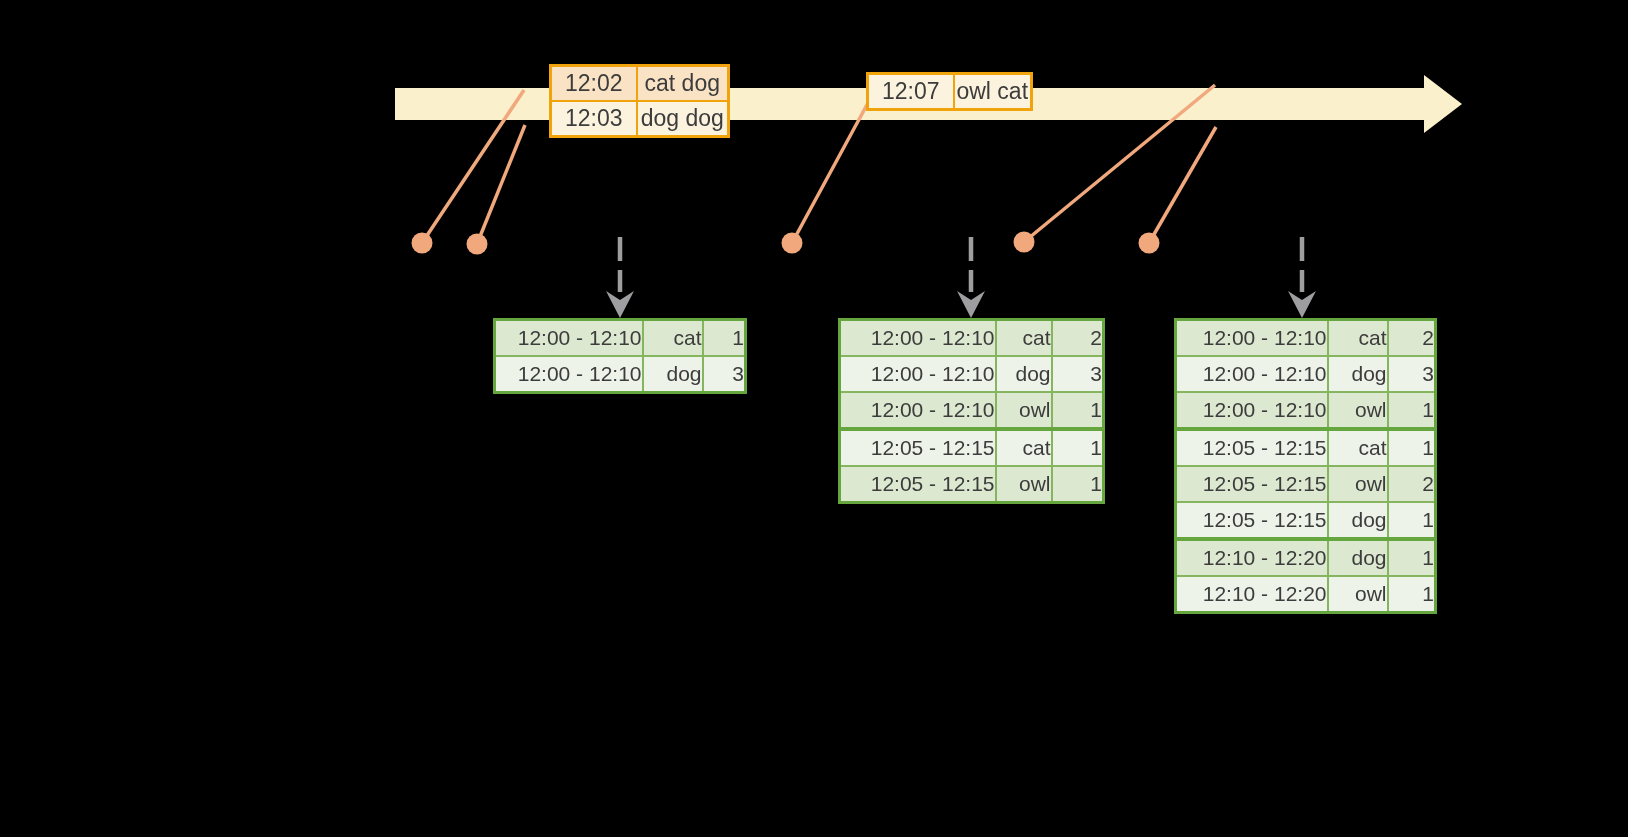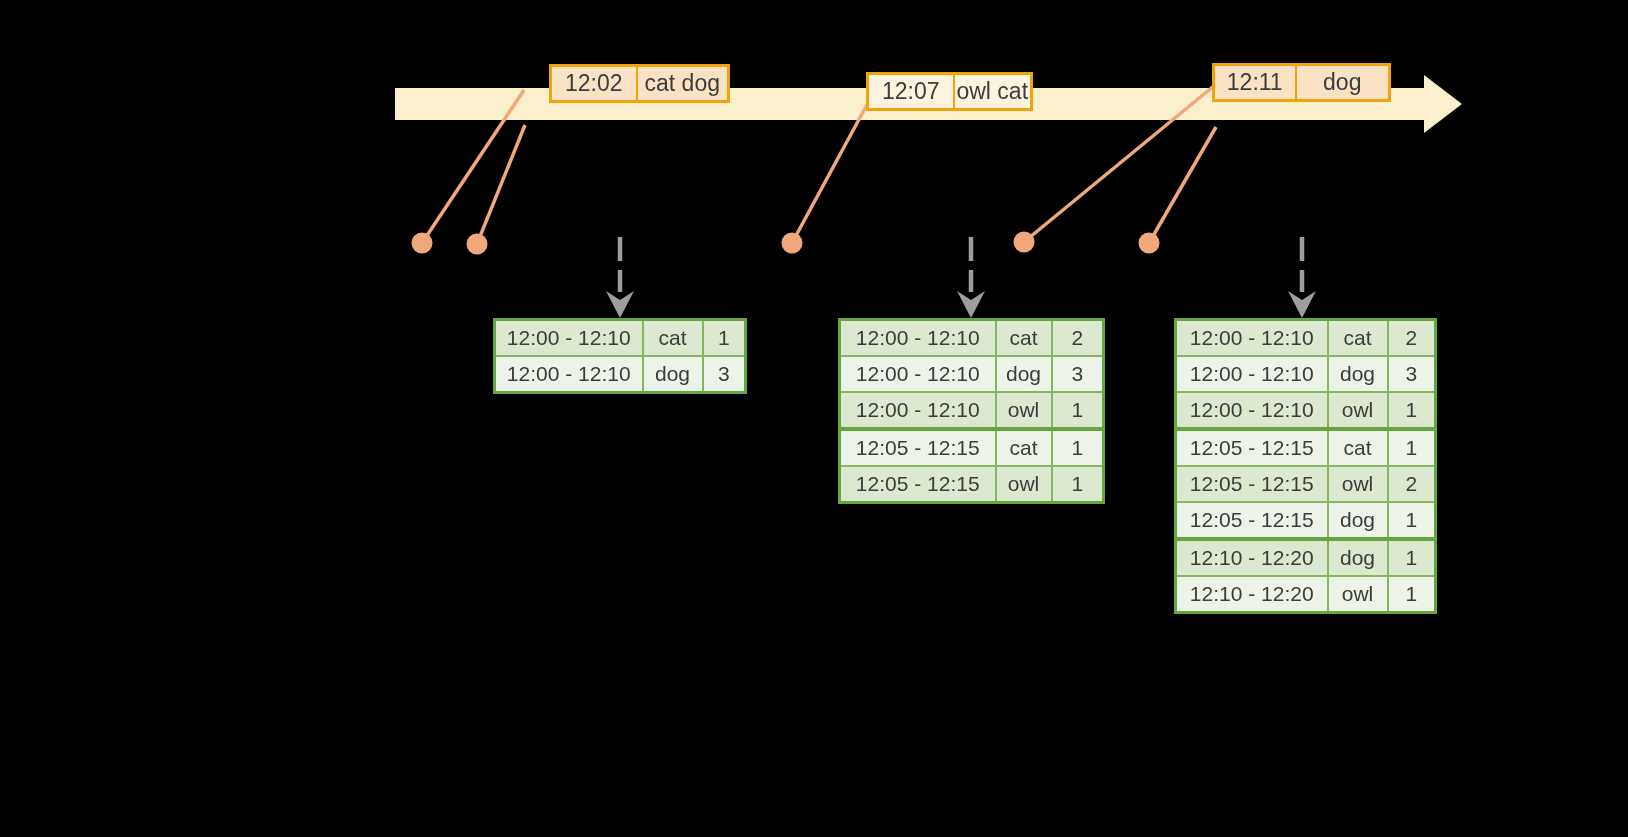--- a/index.html
+++ b/index.html
@@ -18,21 +18,21 @@
   svg.overlay{position:absolute;left:0;top:0;z-index:1;}
   table{position:absolute;border-collapse:collapse;table-layout:fixed;z-index:2;}
   td{padding:0;text-align:center;vertical-align:middle;overflow:hidden;white-space:nowrap;}
   
   .etable{border:3px solid var(--event-border);font-size:23px;}
   .etable td{border:2px solid var(--event-border);height:33px;}
   tr.peach td{background:var(--event-row-dark);}
   tr.cream td{background:var(--event-row-light);}
   
   .rtable{border:3px solid var(--result-border);font-size:21px;}
-  .rtable td{border:2px solid var(--result-border-light);height:34px;}
+  .rtable td{border:2px solid var(--result-border-light);height:34px;text-align:right;}
   tr.dark td{background:var(--result-row-dark);}
   tr.light td{background:var(--result-row-light);}
   tr.group-end td{border-bottom:4px solid var(--result-border);}
 </style>
 </head>
 <body>
 
 <div id="canvas">
 
   <svg class="overlay" width="1628" height="837">
@@ -63,20 +63,24 @@
   <table class="etable" style="left:521px;top:64px;margin-left:28px;">
     <colgroup>
         <col style="width:86px">
         <col style="width:92px">
       </colgroup>
     <tbody>
         <tr class="peach">
       <td>12:02</td>
       <td>cat dog</td>
     </tr>
+    <tr class="cream">
+      <td>12:03</td>
+      <td>dog dog</td>
+    </tr>
   </tbody>
     </table>
 
   <table class="etable" style="left:866px;top:72px;border-radius:11px;">
     <colgroup>
         <col style="width:86px">
         <col style="width:78px">
       </colgroup>
     <tbody>
         <tr class="cream">
@@ -85,24 +89,20 @@
     </tr>
   </tbody>
     </table>
 
   <table class="etable" style="left:1212px;top:63px;">
     <colgroup>
         <col style="width:82px">
         <col style="width:94px">
       </colgroup>
     <tbody>
-        <tr class="peach">
-      <td>12:11</td>
-      <td>dog</td>
-    </tr>
   </tbody>
     </table>
 
   <table class="rtable" style="left:493px;top:318px;">
     <colgroup>
         <col style="width:148px">
         <col style="width:60px">
         <col style="width:43px">
       </colgroup>
     <tbody>

